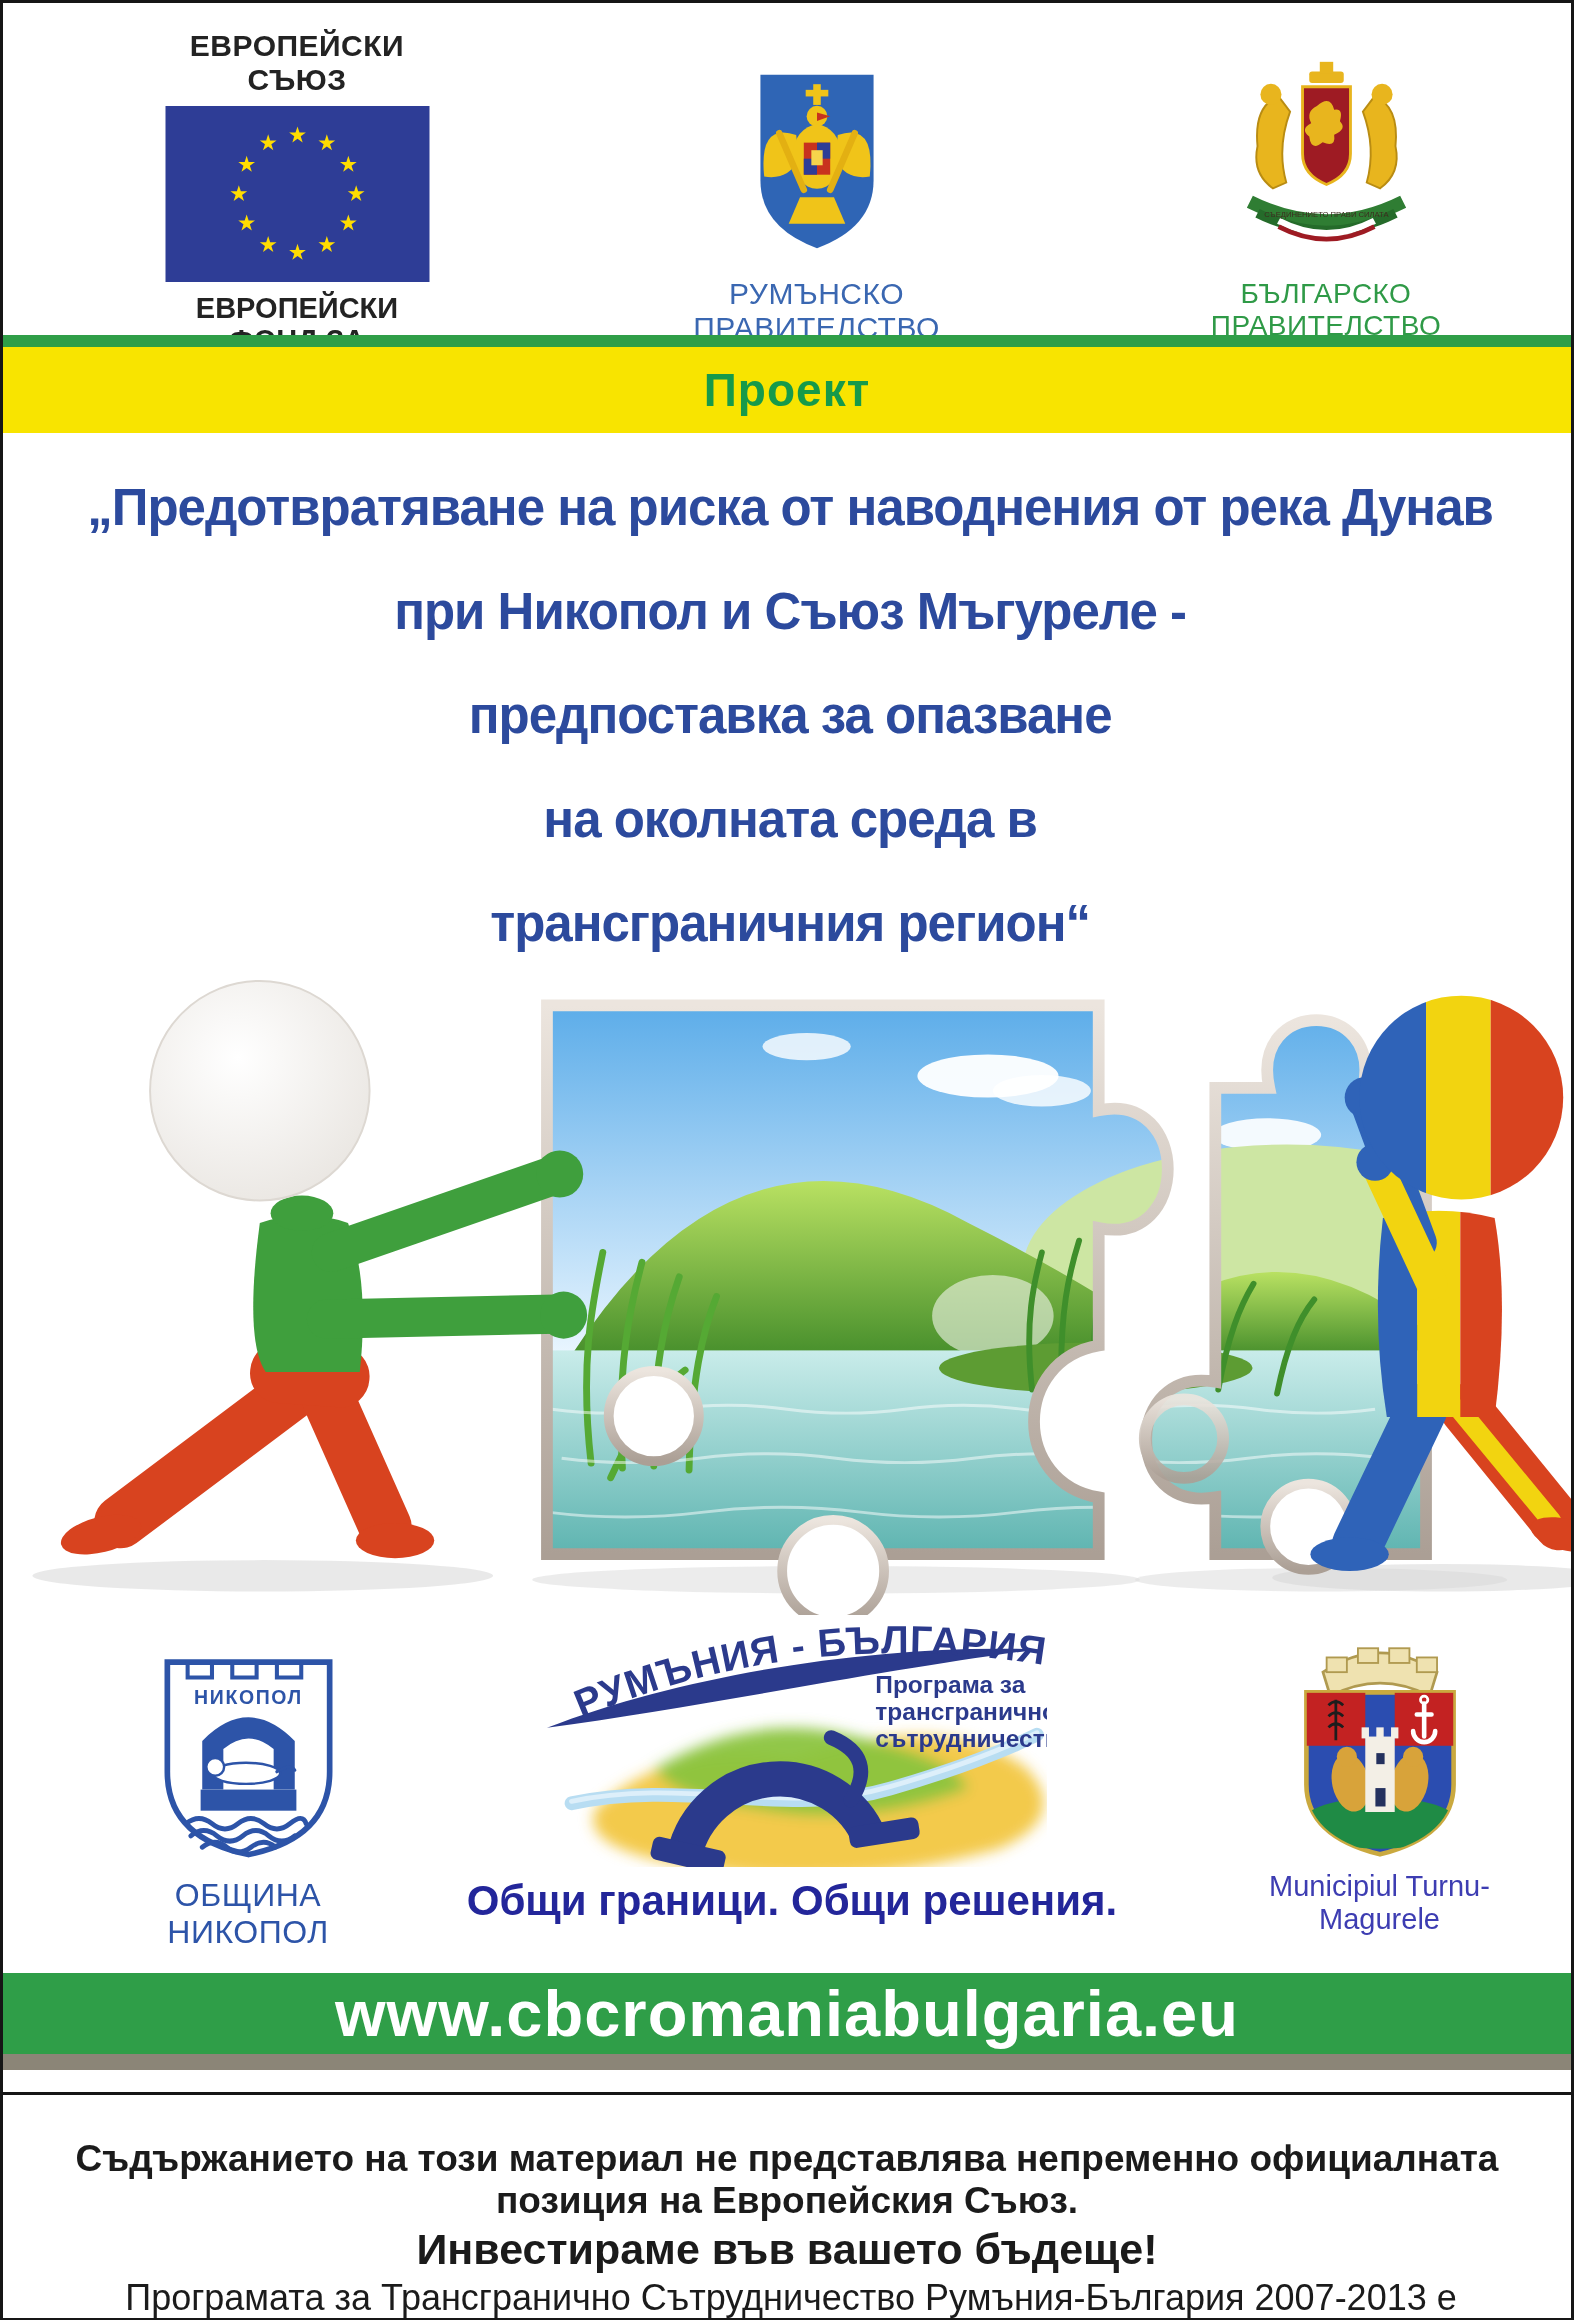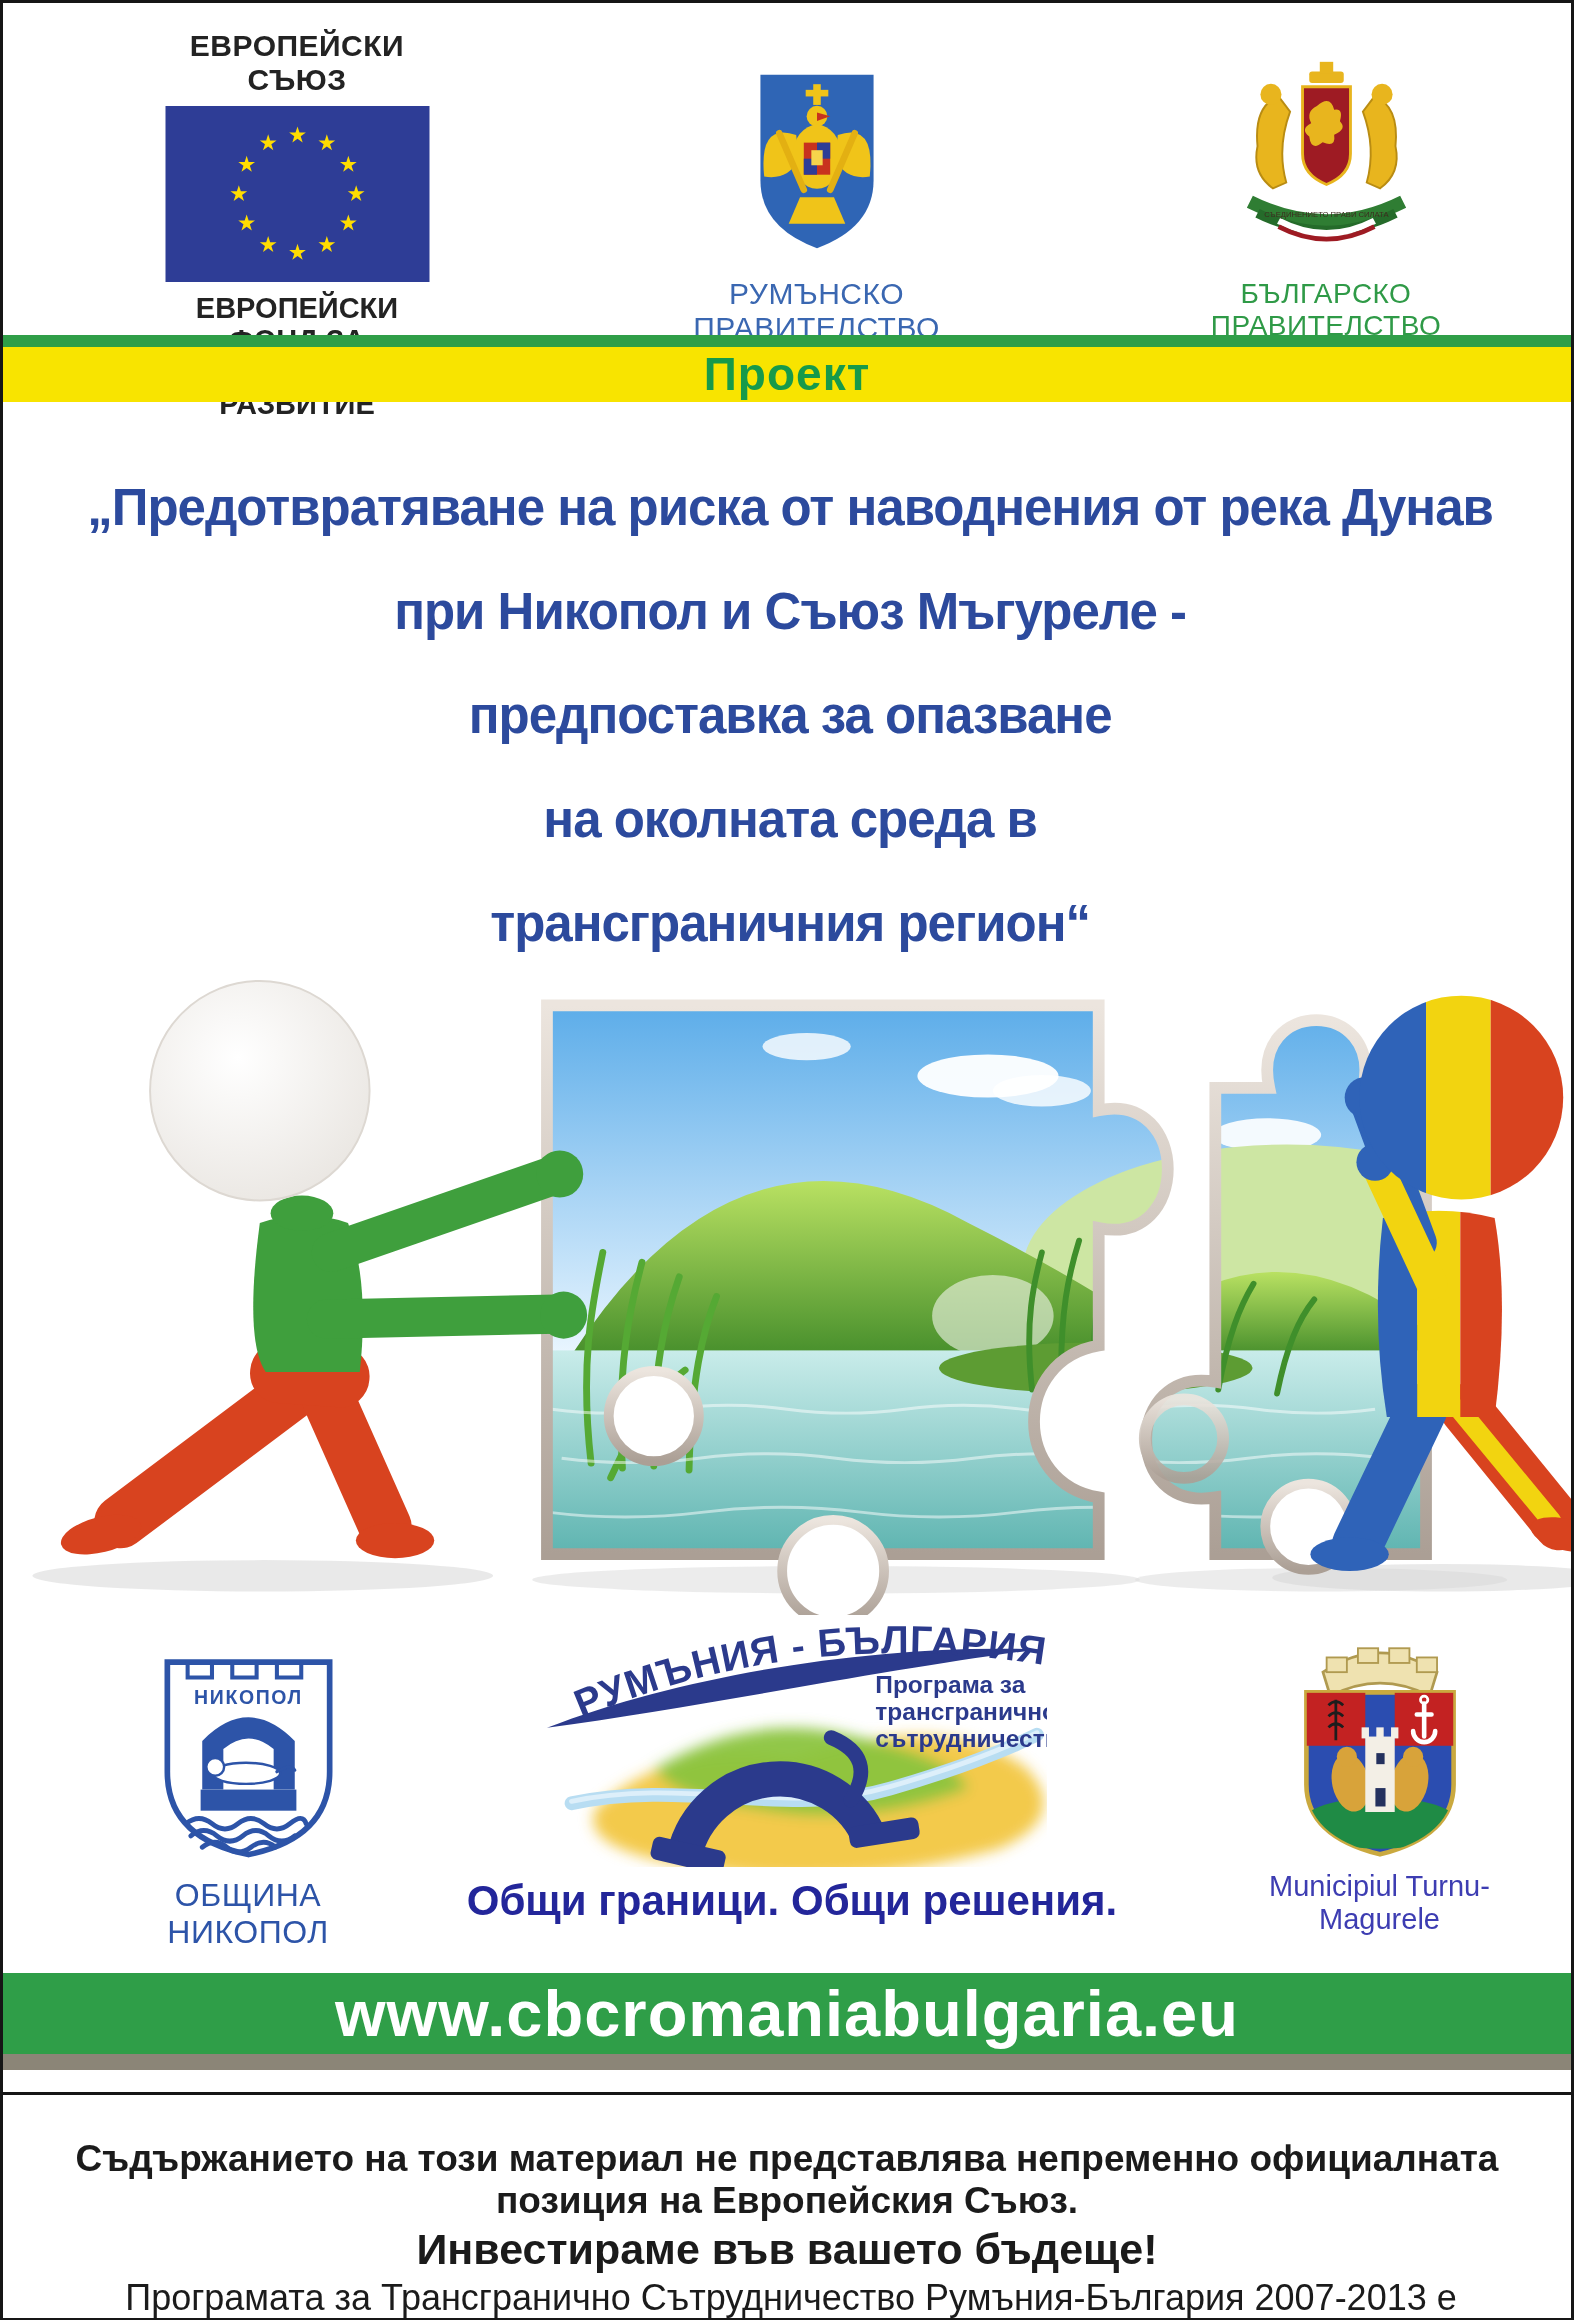--- a/index.html
+++ b/index.html
@@ -20,22 +20,22 @@
   .eu-title{font-size:30px;font-weight:600;color:#232323;letter-spacing:0.5px;}
   .eu-flag{margin-top:9.8px;}
   .eu-sub{font-size:29px;line-height:32px;font-weight:600;color:#232323;margin-top:5.9px;}
   .ro-block{left:632px;top:63px;width:363px;}
   .ro-label{font-size:30px;color:var(--ro-label);margin-top:15.7px;letter-spacing:0.5px;}
   .bg-block{left:1122px;top:55px;width:402px;}
   .bg-label{font-size:28px;color:var(--bg-label);margin-top:9.8px;letter-spacing:0.5px;}
 
   
   .green-stripe{left:0;top:332px;width:100%;height:11.8px;background:var(--green);}
-  .yellow-band{left:0;top:344px;width:100%;height:55px;background:var(--yellow);
-               display:flex;align-items:flex-start;justify-content:center;}
+  .yellow-band{left:0;top:344px;width:100%;height:86px;background:var(--yellow);
+               display:flex;align-items:center;justify-content:center;}
   .proekt{font-size:46px;font-weight:700;color:var(--proekt);letter-spacing:1px;}
 
   
   .title-block{left:19.6px;top:453px;width:1535px;color:var(--title-blue);
                font-weight:700;font-size:51px;line-height:104px;letter-spacing:-1px;}
 
   
   .illustration{left:0;top:926px;width:1574px;height:686px;}
 
   

